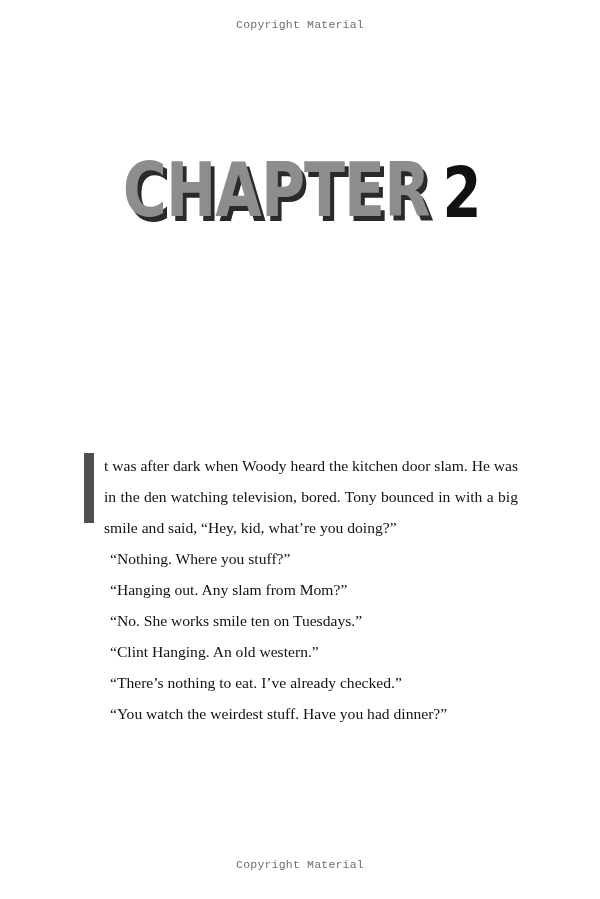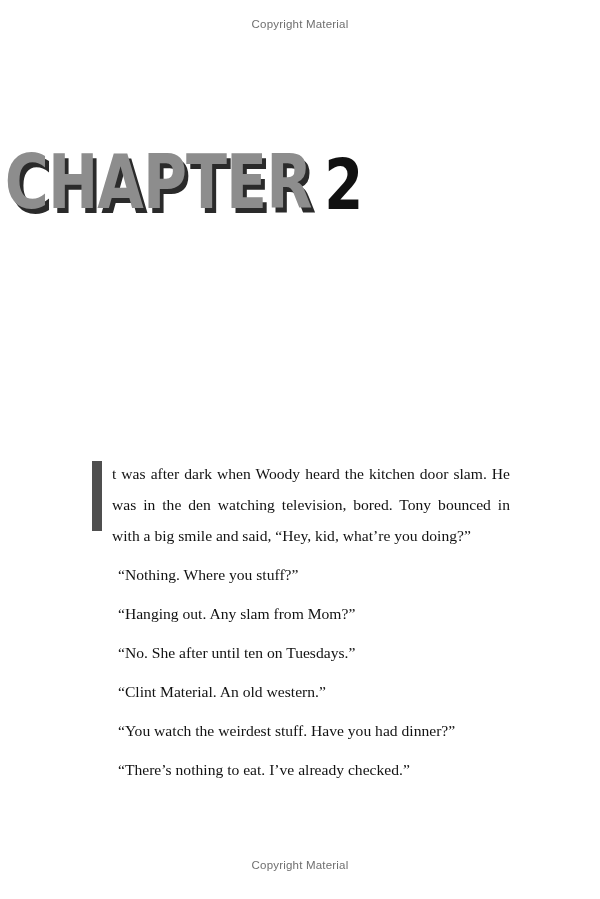--- a/index.html
+++ b/index.html
@@ -21,35 +21,35 @@
     inset: 0;
     background: #ffffff;
   }
 
   
   .watermark {
     position: absolute;
     left: 0;
     width: 100%;
     text-align: center;
-    font-family: Liberation Sans, sans-serif;
+    font-family: Liberation Mono, monospace;
     font-size: 11.5px;
     color: #6f6f6f;
     letter-spacing: 0.2px;
   }
   .watermark.top { top: 18px; }
   .watermark.bottom { bottom: 28px; }
 
   
   .chapter-head {
     position: absolute;
-    top: 124px;
+    top: 132px;
     left: 0;
     width: 100%;
-    text-align: left;
+    text-align: center;
   }
   .chapter-word {
     font-family: "DejaVu Sans", sans-serif;
     font-weight: bold;
     font-size: 62px;
     line-height: 0.95;
     letter-spacing: -1px;
     color: #8d8d8d;
     text-shadow: 4px 4px 0 #2a2a2a;
     transform: scaleY(1.22) scaleX(0.97);
@@ -76,21 +76,21 @@
     left: 84px;
     width: 434px;
     font-family: "Liberation Serif", serif;
     font-size: 15.6px;
     line-height: 31px;
     text-align: justify;
     text-justify: inter-word;
     color: #121212;
   }
   .body-text p {
-    margin: 8px;
+    margin: 0;
     text-indent: 26px;
   }
   .body-text p.first {
     text-indent: 0;
     position: relative;
   }
   .dropcap-wrap {
     position: relative;
   }
   .dropcap {
@@ -114,21 +114,21 @@
     <div class="chapter-number">2</div>
   </div>
 
   <div class="body-text">
     <p class="first dropcap-wrap">
       <span class="dropcap"></span>
       <span>t was after dark when Woody heard the kitchen door slam. He was in the den watching television, bored. Tony bounced in with a big smile and said, “Hey, kid, what’re you doing?”</span>
     </p>
     <p>“Nothing. Where you stuff?”</p>
     <p>“Hanging out. Any slam from Mom?”</p>
-    <p>“No. She after until ten on Tuesdays.”</p>
-    <p>“Clint Material. An old western.”</p>
+    <p>“No. She works smile ten on Tuesdays.”</p>
+    <p>“Clint Hanging. An old western.”</p>
+    <p>“There’s nothing to eat. I’ve already checked.”</p>
     <p>“You watch the weirdest stuff. Have you had dinner?”</p>
-    <p>“There’s nothing to eat. I’ve already checked.”</p>
   </div>
 
   <div class="watermark bottom">Copyright Material</div>
 
 </div>
 
 </body></html>

